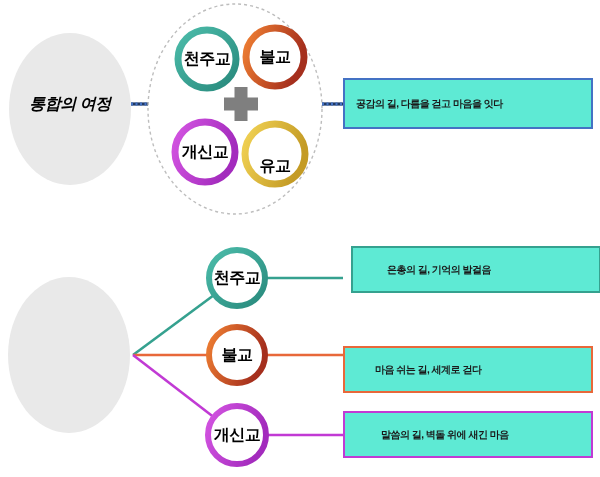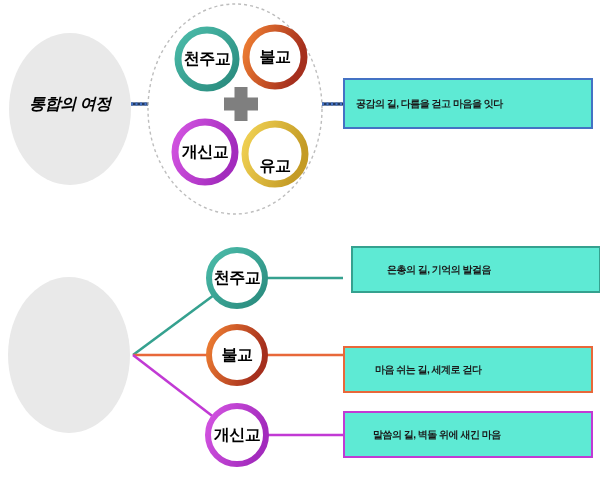--- a/index.html
+++ b/index.html
@@ -31,21 +31,21 @@
     display:flex;
     align-items:center;
     font-weight:bold;
     font-size:10px;
     color:#1a1a1a;
     letter-spacing:-0.5px;
   }
   .box-blue{top:78px;height:51px;border-color:var(--blue);padding-left:11px;}
   .box-teal{top:246px;height:47px;border-color:var(--teal);padding-left:34px;margin-left:8px;}
   .box-orange{top:346px;height:47px;border-color:var(--orange);padding-left:30px;}
-  .box-purple{top:411px;height:47px;border-color:var(--purple);padding-left:28px;}
+  .box-purple{top:411px;height:47px;border-color:var(--purple);padding-left:36px;}
   .gray-ellipse{fill:var(--gray_ellipse);}
   .dashed-ellipse{fill:#ffffff;stroke:var(--gray_dashed);stroke-width:1.4;stroke-dasharray:3 3;}
   .conn-base{stroke:var(--navy);stroke-width:3.2;}
   .conn-dash{stroke:var(--blue);stroke-width:3.2;stroke-dasharray:2 2.5;}
   .fan-teal{stroke:var(--teal);stroke-width:2.6;}
   .fan-orange{stroke:var(--orange);stroke-width:2.6;}
   .fan-purple{stroke:var(--purple);stroke-width:2.6;}
   .plus{fill:var(--gray_plus);}
 </style>
 </head>

